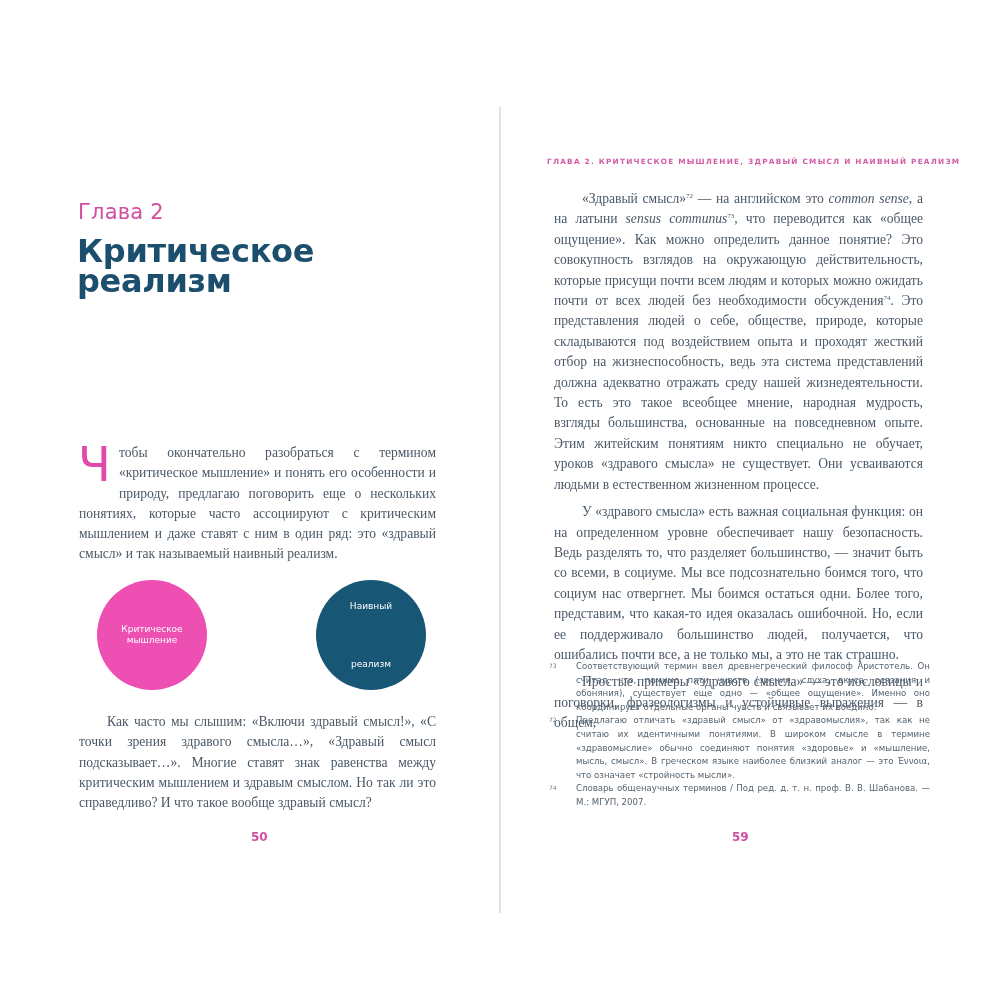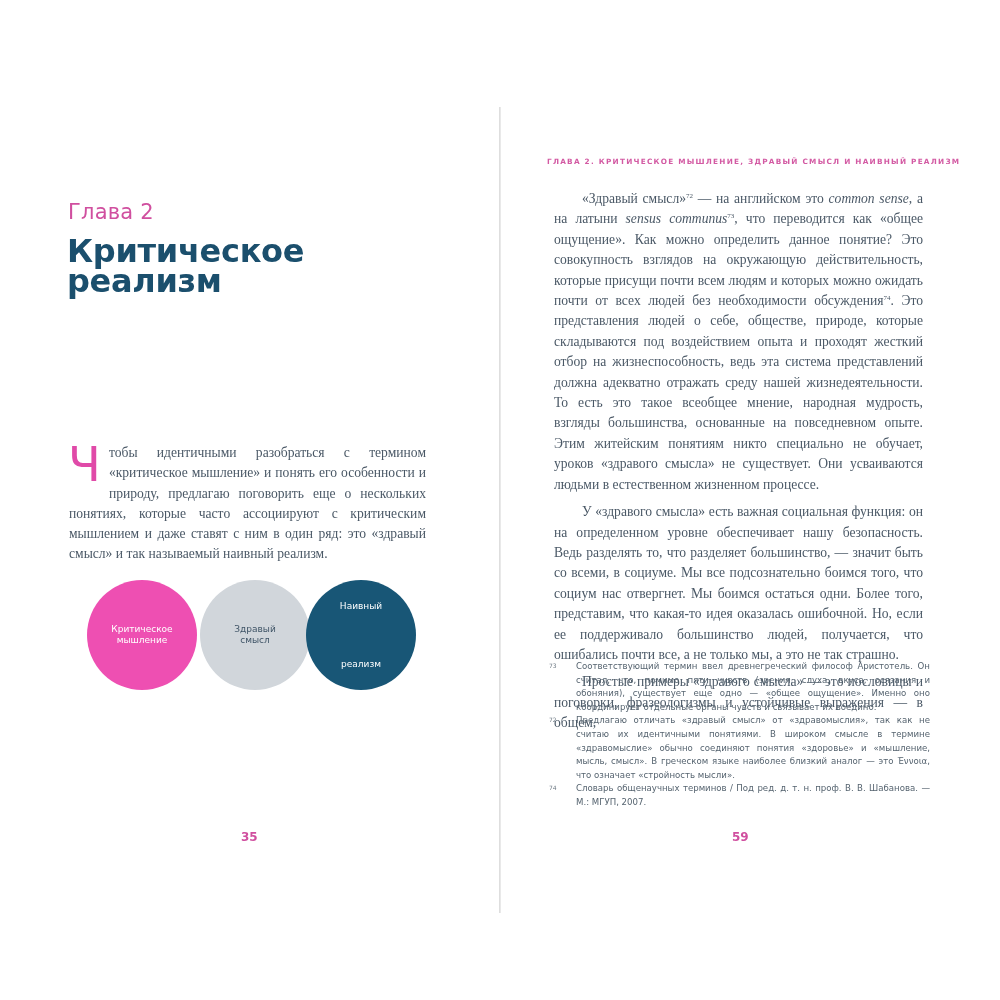--- a/index.html
+++ b/index.html
@@ -6,21 +6,21 @@
   body {
     width: 1000px; height: 1000px; background: #ffffff;
     position: relative; overflow: hidden;
     font-family: "Liberation Serif", serif; color: #3a4a5a;
   }
   .spine {
     position: absolute; left: 499px; top: 107px; width: 2px; height: 806px;
     background: linear-gradient(to right, #d8d8d8, #efefef);
   }
   .page { position: absolute; top: 0; height: 1000px; }
-  .page-left { left: 6px; width: 458px; }
+  .page-left { left: 16px; width: 458px; }
   .page-right { left: 483px; width: 499px; }
 
   .chapter-label {
     position: absolute; left: 62px; top: 200px;
     font-family: "DejaVu Sans", sans-serif; font-size: 21px;
     color: #d04f9f; font-weight: normal; letter-spacing: 0.2px;
   }
   .chapter-title {
     position: absolute; left: 61px; top: 236px; width: 400px;
     font-family: "DejaVu Sans", sans-serif; font-weight: bold;
@@ -86,40 +86,37 @@
 <div class="spine"></div>
 
 <div class="page page-left">
   <div class="chapter-label">Глава 2</div>
   <div class="chapter-title">
     <div>Критическое</div>
     <div>реализм</div>
   </div>
 
   <div class="intro">
-    <span class="dropcap">Ч</span><span>тобы идентичными разобраться с термином «критическое мышление» и понять его особенности и природу, предлагаю поговорить еще о нескольких понятиях, которые часто ассоциируют с критическим мышлением и даже ставят с ним в один ряд: это «здравый смысл» и так называемый наивный реализм.</span>
+    <span class="dropcap">Ч</span><span>тобы окончательно разобраться с термином «критическое мышление» и понять его особенности и природу, предлагаю поговорить еще о нескольких понятиях, которые часто ассоциируют с критическим мышлением и даже ставят с ним в один ряд: это «здравый смысл» и так называемый наивный реализм.</span>
   </div>
 
   <div class="circles">
     <div class="circle c1">
       <span>Критическое</span>
       <span>мышление</span>
     </div>
-    <div class="circle c2">
-      <span>Здравый</span>
-      <span>смысл</span>
-    </div>
     <div class="circle c3">
       <span>Наивный</span>
       <span>реализм</span>
     </div>
   </div>
 
+  <div class="para2 indent">Как часто мы слышим: «Включи здравый смысл!», «С точки зрения здравого смысла…», «Здравый смысл подсказывает…». Многие ставят знак равенства между критическим мышлением и здравым смыслом. Но так ли это справедливо? И что такое вообще здравый смысл?</div>
 
-  <div class="page-num pn-left">35</div>
+  <div class="page-num pn-left">50</div>
 </div>
 
 <div class="page page-right">
   <div class="running-head">Глава 2. Критическое мышление, здравый смысл и наивный реализм</div>
 
   <div class="body-right">
     <p class="indent"><span>«Здравый смысл»</span><sup>72</sup><span> — на английском это </span><i>common sense</i><span>, а на латыни </span><i>sensus communus</i><sup>73</sup><span>, что переводится как «общее ощущение». Как можно определить данное понятие? Это совокупность взглядов на окружающую действительность, которые присущи почти всем людям и которых можно ожидать почти от всех людей без необходимости обсуждения</span><sup>74</sup><span>. Это представления людей о себе, обществе, природе, которые складываются под воздействием опыта и проходят жесткий отбор на жизнеспособность, ведь эта система представлений должна адекватно отражать среду нашей жизнедеятельности. То есть это такое всеобщее мнение, народная мудрость, взгляды большинства, основанные на повседневном опыте. Этим житейским понятиям никто специально не обучает, уроков «здравого смысла» не существует. Они усваиваются людьми в естественном жизненном процессе.</span></p>
     <p class="indent">У «здравого смысла» есть важная социальная функция: он на определенном уровне обеспечивает нашу безопасность. Ведь разделять то, что разделяет большинство, — значит быть со всеми, в социуме. Мы все подсознательно боимся того, что социум нас отвергнет. Мы боимся остаться одни. Более того, представим, что какая-то идея оказалась ошибочной. Но, если ее поддерживало большинство людей, получается, что ошибались почти все, а не только мы, а это не так страшно.</p>
     <p class="indent">Простые примеры «здравого смысла» — это пословицы и поговорки, фразеологизмы и устойчивые выражения — в общем,</p>
   </div>

